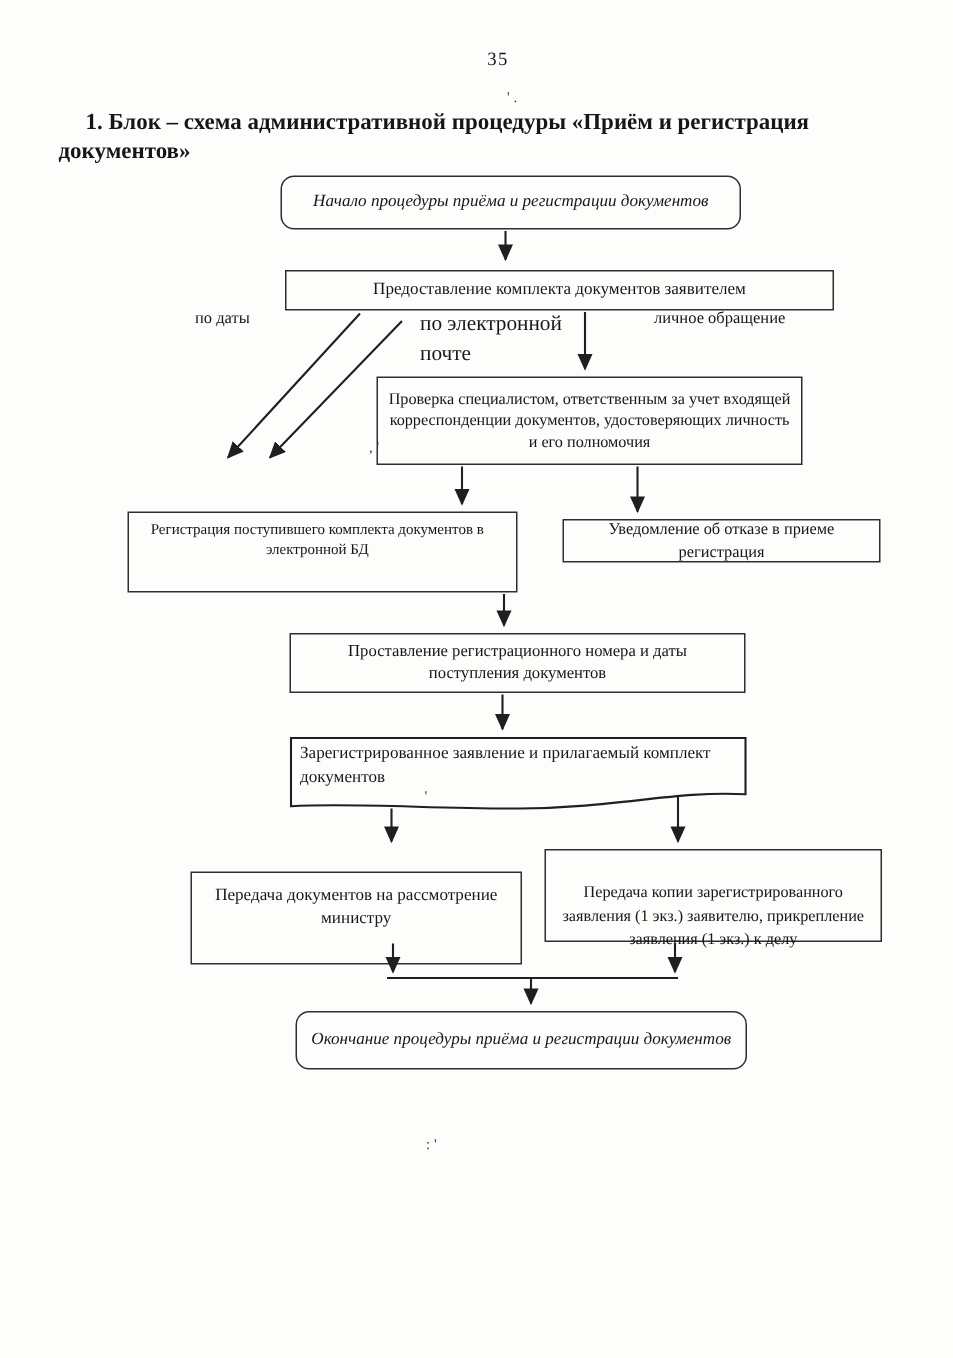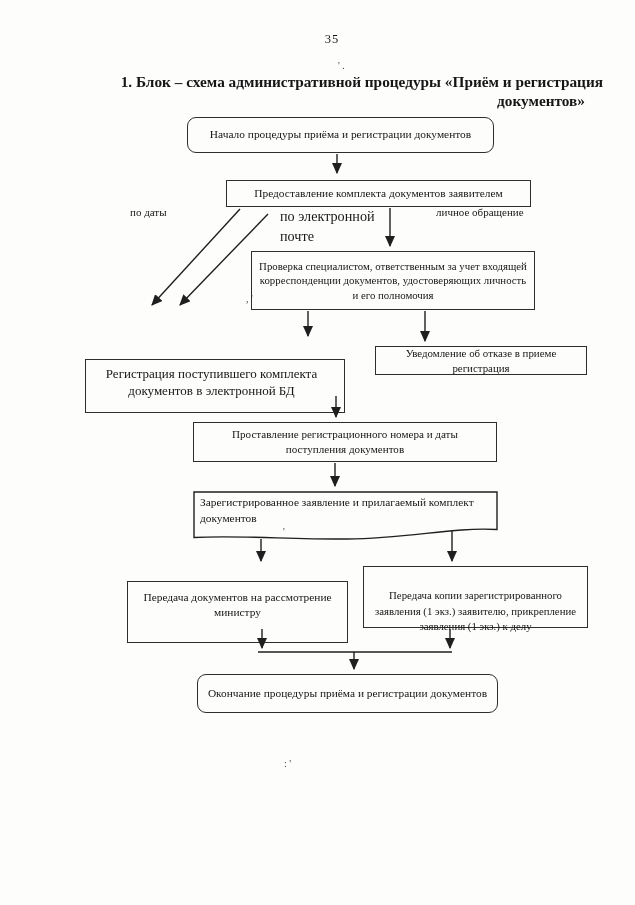--- a/index.html
+++ b/index.html
@@ -2,32 +2,32 @@
 <html><head>
 <meta charset="utf-8">
 <style>
   html,body{margin:0;padding:0;background:#ffffff;}
   #page{
     position:relative;width:635px;height:905px;background:#fdfdfc;
     font-family:"Liberation Serif","DejaVu Serif",serif;color:#161616;overflow:hidden;
   }
   .pagenum{position:absolute;left:308px;top:32px;width:48px;text-align:center;
     font-size:12.5px;letter-spacing:1px;}
-  .title{position:absolute;left:57px;top:72px;width:546px;text-align:right;
+  .title{position:absolute;left:57px;top:72px;width:546px;text-align:left;
     font-weight:bold;font-size:15.3px;line-height:19px;}
   .title .l2{transform:translateX(-18px);}
   .box{position:absolute;border:1.5px solid #2e2e2e;display:flex;
     align-items:center;justify-content:center;text-align:center;
     font-size:11.4px;line-height:1.32;box-sizing:border-box;background:transparent;}
-  .rounded{border-radius:9px;}
+  .rounded{border-radius:9px;font-style:italic;}
   .box-start{left:187px;top:117px;width:307px;height:36px;}
-  .box-provide{left:190px;top:180px;width:305px;height:27px;margin-left:36px;}
+  .box-provide{left:190px;top:180px;width:366px;height:27px;}
   .box-check{left:251px;top:251px;width:284px;height:59px;font-size:10.8px;padding:2px 7px;}
   .box-register{left:85px;top:341px;width:260px;height:54px;align-items:flex-start;
-    padding:5px 16px 0 9px;font-size:13px;margin-top:18px;}
+    padding:5px 16px 0 9px;font-size:10px;}
   .box-refuse{left:375px;top:346px;width:212px;height:29px;font-size:10.9px;}
   .box-stamp{left:193px;top:422px;width:304px;height:40px;font-size:11.1px;padding:0 9px;}
   .doc-text{position:absolute;left:200px;top:495px;width:288px;text-align:left;
     font-size:11.4px;line-height:1.4;}
   .box-minister{left:127px;top:566px;width:221px;height:62px;align-items:flex-start;
     padding:8px 10px 0 10px;margin-top:15px;}
   .box-copy{left:363px;top:566px;width:225px;height:62px;align-items:flex-start;
     padding:21px 6px 0 6px;font-size:10.8px;line-height:1.45;}
   .box-end{left:197px;top:674px;width:301px;height:39px;}
   .lbl{position:absolute;font-size:11px;}

